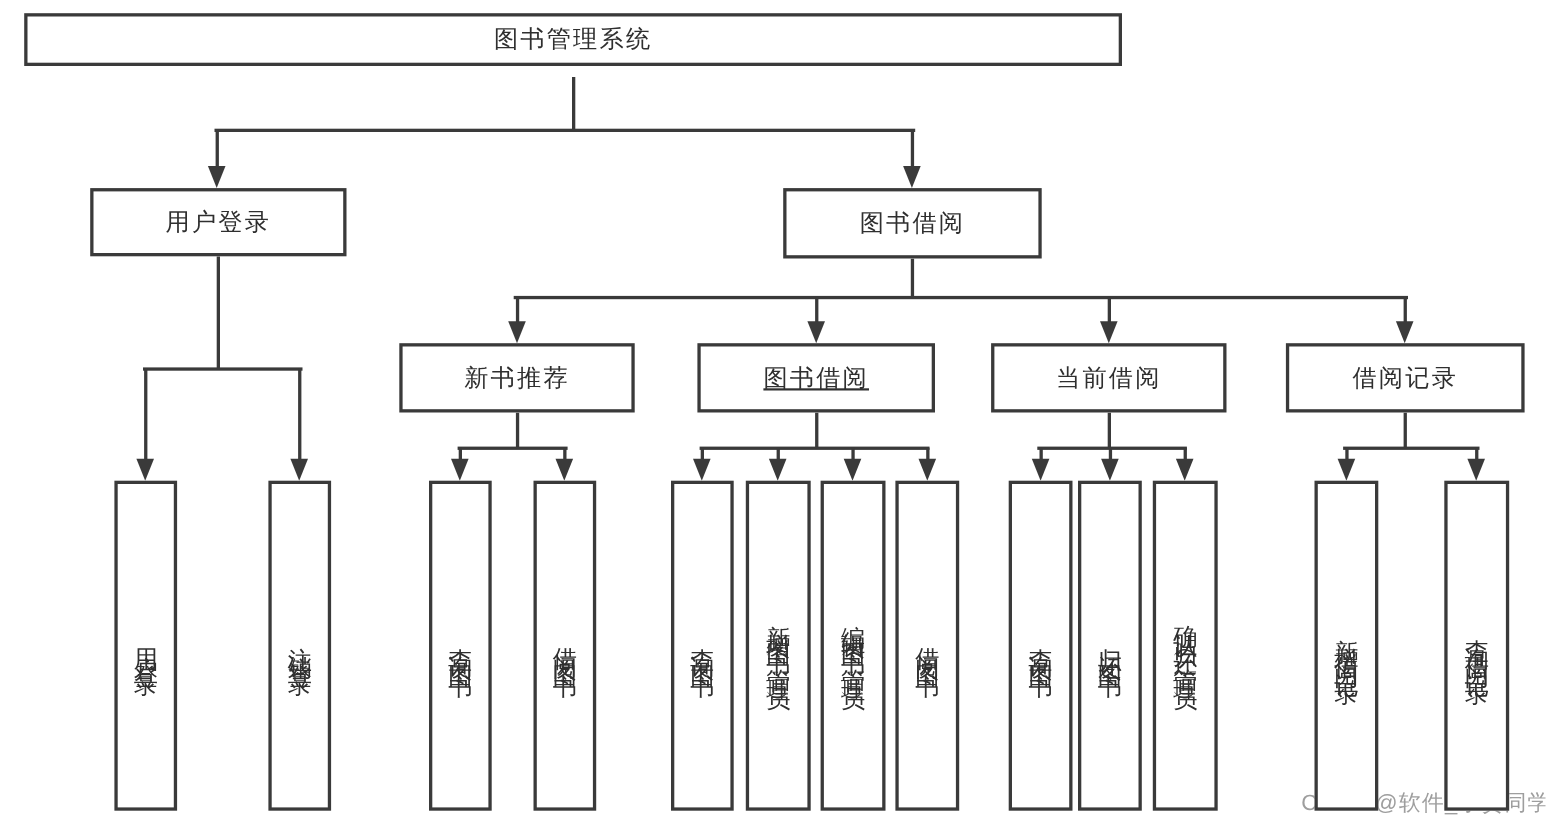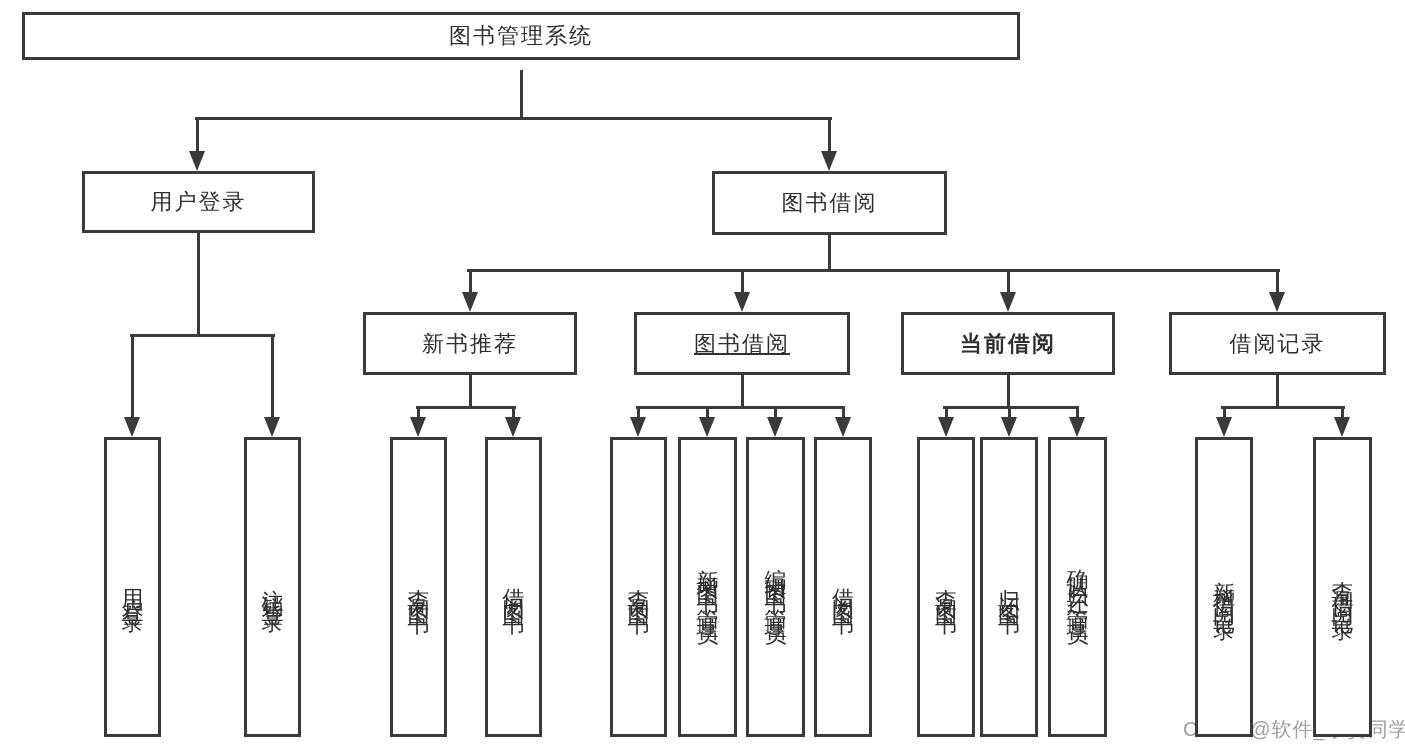--- a/index.html
+++ b/index.html
@@ -108,21 +108,21 @@
     <div class="arrowhead" style="left: 1069px; top: 417px;"></div>
     <div class="line" style="left: 1223px; top: 407px; width: 3px; height: 12px;"></div>
     <div class="arrowhead" style="left: 1216px; top: 417px;"></div>
     <div class="line" style="left: 1341px; top: 407px; width: 3px; height: 12px;"></div>
     <div class="arrowhead" style="left: 1334px; top: 417px;"></div>
     <div class="node" style="left: 22px; top: 12px; width: 998px; height: 48px;">图书管理系统</div>
     <div class="node" style="left: 82px; top: 171px; width: 233px; height: 62px;">用户登录</div>
     <div class="node" style="left: 712px; top: 171px; width: 235px; height: 64px;">图书借阅</div>
     <div class="node" style="left: 363px; top: 312px; width: 214px; height: 63px;">新书推荐</div>
     <div class="node" style="left: 634px; top: 312px; width: 216px; height: 63px; text-decoration: underline;">图书借阅</div>
-    <div class="node" style="left: 901px; top: 312px; width: 214px; height: 63px; font-weight: bold;">当前借阅</div>
+    <div class="node" style="left: 901px; top: 312px; width: 214px; height: 63px;">当前借阅</div>
     <div class="node" style="left: 1169px; top: 312px; width: 217px; height: 63px;">借阅记录</div>
     <div class="node v" style="left: 104px; top: 437px; width: 57px; height: 300px;">用户登录</div>
     <div class="node v" style="left: 244px; top: 437px; width: 57px; height: 300px;">注销登录</div>
     <div class="node v" style="left: 390px; top: 437px; width: 57px; height: 300px;">查询图书</div>
     <div class="node v" style="left: 485px; top: 437px; width: 57px; height: 300px;">借阅图书</div>
     <div class="node v" style="left: 610px; top: 437px; width: 57px; height: 300px;">查询图书</div>
     <div class="node v" style="left: 678px; top: 437px; width: 59px; height: 300px;">新增图书（管理员）</div>
     <div class="node v" style="left: 746px; top: 437px; width: 59px; height: 300px;">编辑图书（管理员）</div>
     <div class="node v" style="left: 814px; top: 437px; width: 58px; height: 300px;">借阅图书</div>
     <div class="node v" style="left: 917px; top: 437px; width: 58px; height: 300px;">查询图书</div>

